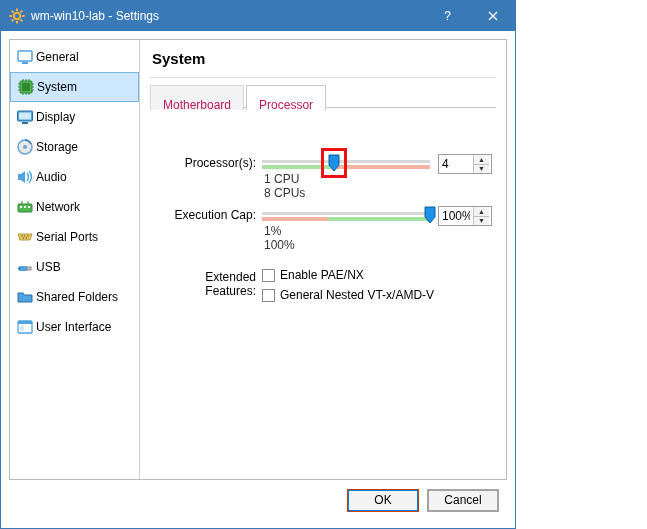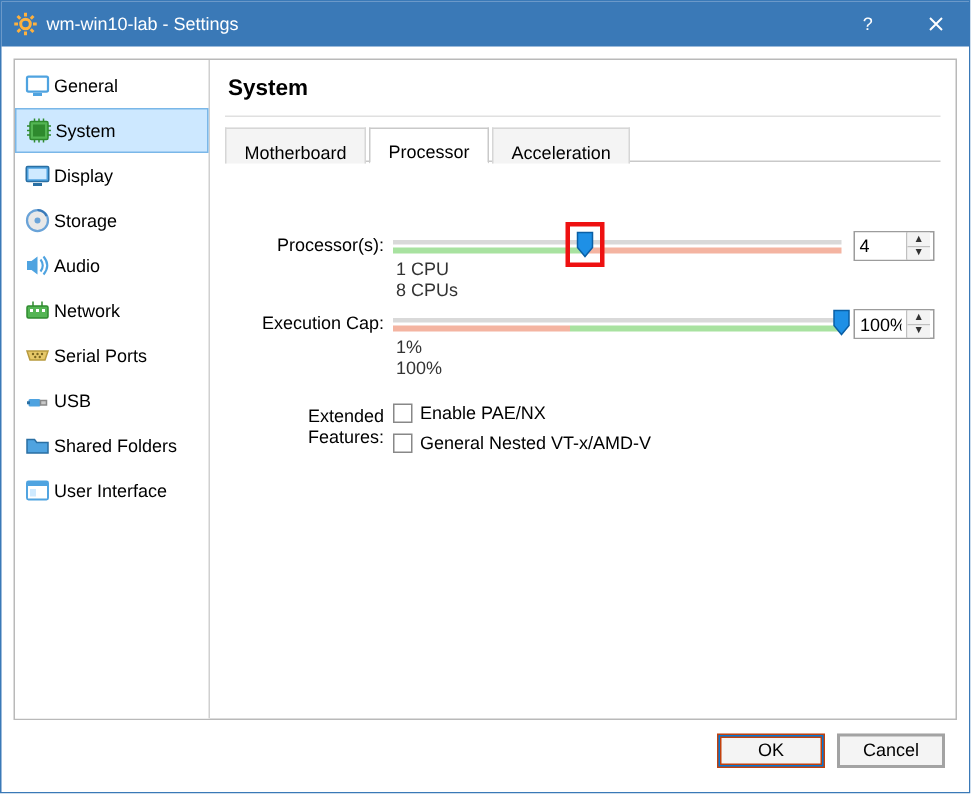--- a/index.html
+++ b/index.html
@@ -1,33 +1,33 @@
 <!DOCTYPE html>
 <html><head>
 <meta charset="utf-8">
 <style>
   * { box-sizing: border-box; font-family: "Segoe UI", Tahoma, sans-serif; font-size: 12px; }
   body { margin: 0; background: #fff; }
-  .window { width: 647px; height: 529px; border: 1px solid #3a79b7; display: flex; flex-direction: column; background: #fff; }
+  .window { width: 516px; height: 529px; border: 1px solid #3a79b7; display: flex; flex-direction: column; background: #fff; }
   .titlebar { height: 30px; background: #3a79b7; color: #fff; display: flex; align-items: center; padding: 0 0 0 8px; }
   .titlebar .gear { width: 16px; height: 16px; margin-right: 6px; display:flex;align-items:center;justify-content:center; }
   .titlebar .title { flex: 1; font-size: 12px; }
   .titlebar .winbtn { width: 45px; height: 30px; display: flex; align-items: center; justify-content: center; color: #fff; }
   .content { flex: 1; padding: 8px; display: flex; flex-direction: column; }
   .panel { flex: 1; border: 1px solid #b9b9b9; display: flex; background: #fff; }
   .sidebar { width: 130px; border-right: 1px solid #d0d0d0; padding: 2px 0; background: #fff; }
   .side-item { display: flex; align-items: center; height: 30px; padding: 0 6px; gap: 2px; cursor: default; }
   .side-item.selected { background: #cde8ff; border: 1px solid #7ab7e8; }
   .side-item .label { font-size: 12px; color: #000; }
   .side-icon { width: 18px; height: 18px; display:flex; align-items:center; justify-content:center; }
   .main { flex: 1; padding: 6px 10px 6px 10px; display: flex; flex-direction: column; }
   .main h1 { font-size: 15px; font-weight: bold; margin: 4px 2px 10px 2px; }
   .divider { height:1px; background:#e0e0e0; margin-bottom:6px; }
   .tabs { display: flex; border-bottom: 1px solid #c9c9c9; height: 24px; }
-  .tab { padding: 0 12px; height: 24px; display: flex; align-items: flex-end; border: 1px solid transparent; border-bottom: none; margin-right: 2px; color:#000000; position:relative; top:1px; background:#f4f4f4; border-color:#d6d6d6; }
+  .tab { padding: 12px 12px; height: 24px; display: flex; align-items: flex-start; border: 1px solid transparent; border-bottom: none; margin-right: 2px; color:#be185d; position:relative; top:1px; background:#f4f4f4; border-color:#d6d6d6; }
   .tab.active { background: #fff; border-color: #c9c9c9; border-bottom: 1px solid #fff; }
   .tabcontent { padding: 14px 4px 4px 4px; }
   .row { display: flex; align-items: flex-start; margin-bottom: 6px; margin-top: 32px; }
   .row .lbl { width: 108px; text-align: right; padding-right: 6px; padding-top: 2px; color:#000; }
   .slider-wrap { flex: 1; display:flex; flex-direction:column; margin-right:8px; }
   .track { position: relative; height: 18px; }
   .track .bar { position:absolute; top:6px; left:0; right:0; height:3px; background:#d9d9d9; }
   .track .green { position:absolute; top:11px; height:4px; background:#a8e2a0; }
   .track .red { position:absolute; top:11px; height:4px; background:#f4b4a1; }
   .thumb { position:absolute; top:0; width:12px; height:18px; transform:translateX(-50%); }
@@ -36,21 +36,21 @@
   .redbox { position:absolute; border:3px solid #e11; width:26px; height:30px; top:-6px; transform:translateX(-50%); pointer-events:none; }
   .spin { width:54px; height:20px; border:1px solid #9c9c9c; display:flex; align-items:stretch; background:#fff; }
   .spin input { border:none; width:34px; padding:0 3px; font-size:12px; outline:none; }
   .spin .arrows { width:16px; border-left:1px solid #c0c0c0; display:flex; flex-direction:column; }
   .spin .arrows div { flex:1; display:flex; align-items:center; justify-content:center; font-size:7px; color:#333; background:#f3f3f3; }
   .spin .arrows div:first-child { border-bottom:1px solid #c0c0c0; }
   .chk { width:13px; height:13px; border:1px solid #888; background:#fff; display:inline-block; vertical-align:middle; margin-right:5px; }
   .chkrow { display:flex; align-items:center; margin-bottom:6px; }
   .footer { height: 40px; display:flex; align-items:center; justify-content:flex-end; gap:8px; padding: 0 8px; }
   .btn { min-width:72px; height:23px; border:2px solid #a3a3a3; background:#f4f4f4; display:flex; align-items:center; justify-content:center; padding:0 12px; }
-  .btn.primary { border:3px solid #c2410c; outline:1px solid #0078d7; outline-offset:-2px; }
+  .btn.primary { border:1px solid #c2410c; outline:1px solid #0078d7; outline-offset:-2px; }
 </style>
 </head>
 <body>
 
 <div class="window">
   <div class="titlebar">
     <span class="gear">
       <svg width="16" height="16" viewBox="0 0 16 16">
           <g fill="#ffb13d">
             <circle cx="8" cy="8" r="3.2" fill="none" stroke="#ffb13d" stroke-width="2"></circle>
@@ -199,23 +199,20 @@
       <div class="main">
         <h1>System</h1>
         <div class="divider"></div>
         <div class="tabs">
           <div class="tab">
               <span>Motherboard</span>
             </div>
           <div class="tab active">
               <span>Processor</span>
             </div>
-          <div class="tab">
-              <span>Acceleration</span>
-            </div>
         </div>
 
         <div class="tabcontent">
 
           <div class="row">
             <div class="lbl">Processor(s):</div>
             <div class="slider-wrap">
               <div class="track" id="proc-track">
                 <div class="bar"></div>
                 <div class="green" id="proc-green" style="left: 0px; width: 42.8571%;"></div>

